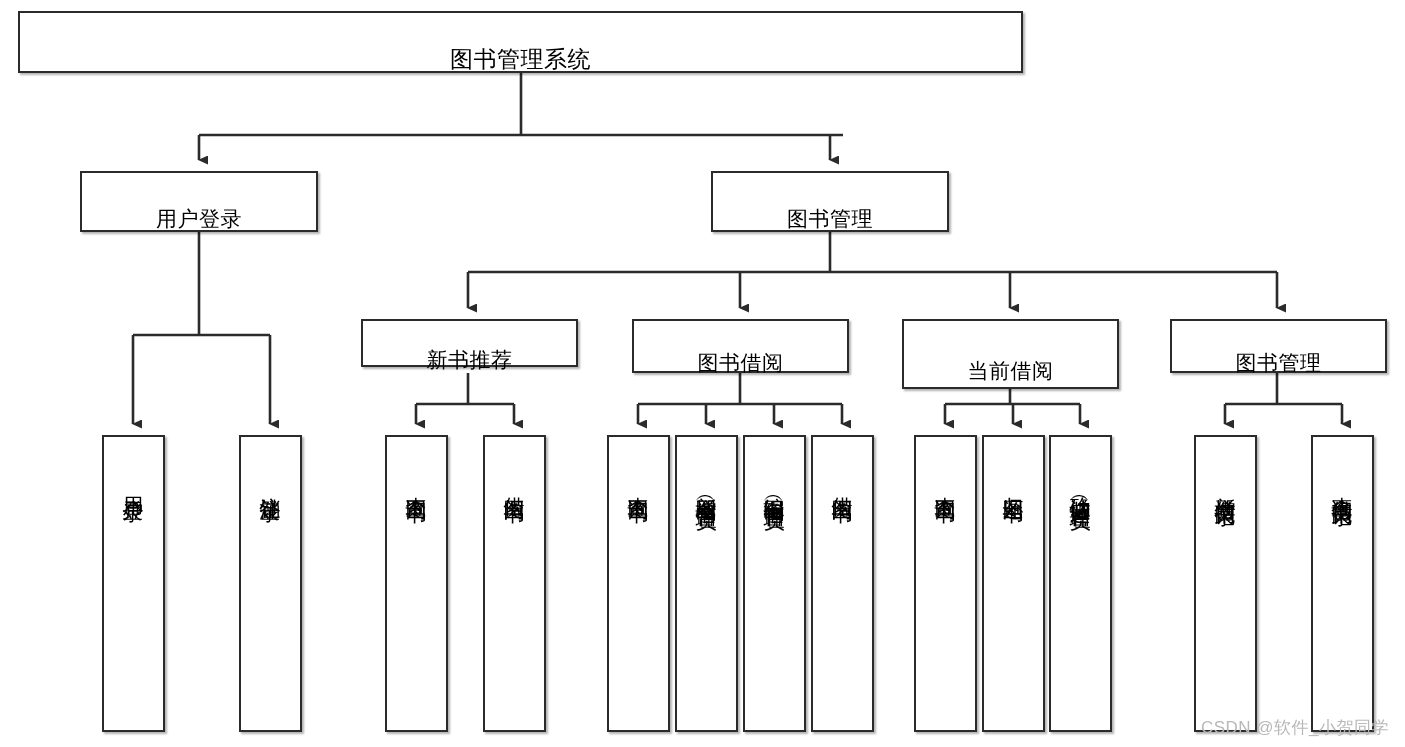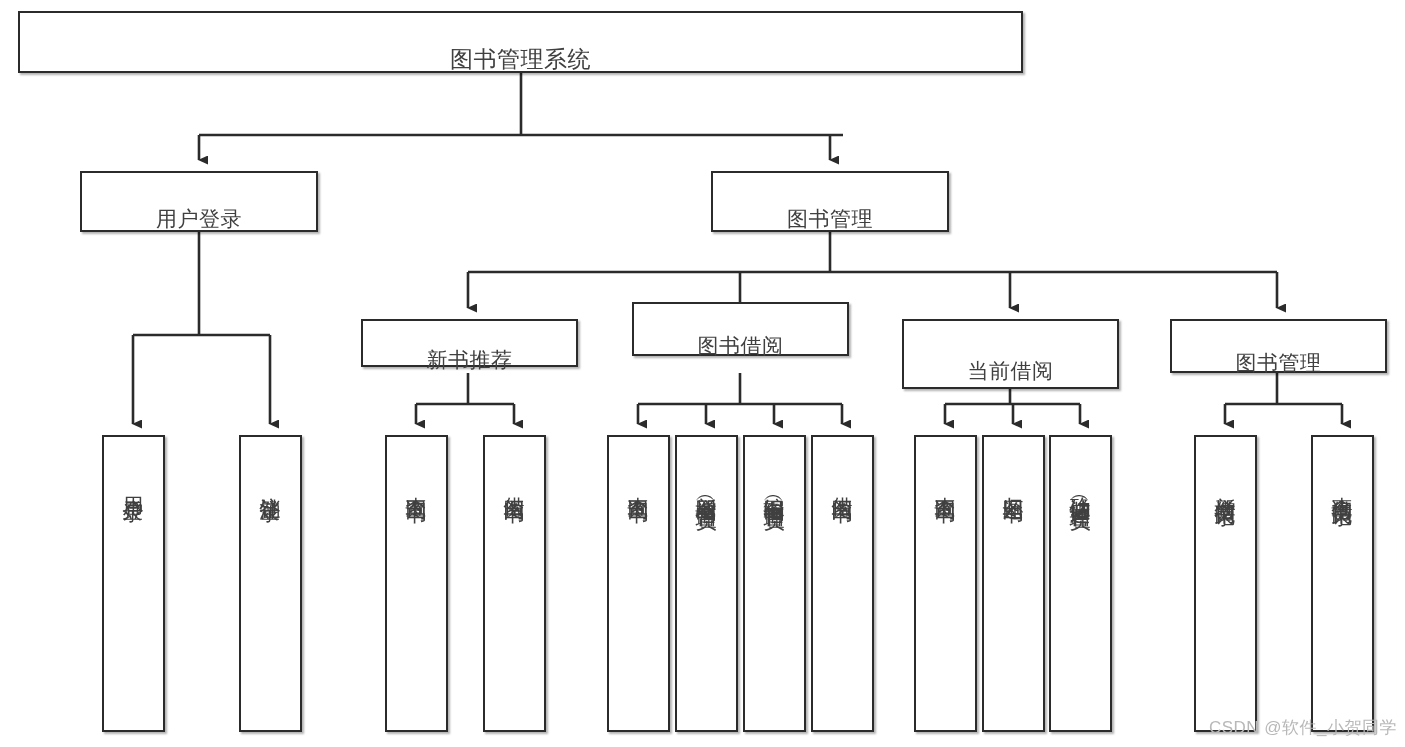--- a/index.html
+++ b/index.html
@@ -34,21 +34,21 @@
     box-shadow: 2px 2px 2px rgba(0,0,0,0.30);
     display: flex;
     align-items: center;
     justify-content: center;
     text-align: center;
   }
   .node-label {
     display: block;
     line-height: 1.18;
     letter-spacing: 0.5px;
-    color: #404040;
+    color: #000000;
     margin-top: 35px;
   }
   
   .node.h .node-label {
     font-size: 22px;
     white-space: nowrap;
   }
   .node.root .node-label {
     font-size: 23px;
   }
@@ -64,21 +64,21 @@
   .node.v .node-label {
     writing-mode: vertical-rl;
     text-orientation: upright;
     font-size: 21px;
     line-height: 1.0;
     letter-spacing: 2px;
     white-space: nowrap;
   }
   .watermark {
     position: absolute;
-    right: 8px;
+    right: 16px;
     bottom: 8px;
     font-size: 17px;
     color: #b8b8b8;
     white-space: nowrap;
     letter-spacing: 0.5px;
     text-align: right;
   }
 </style>
 </head>
 <body>
@@ -142,21 +142,21 @@
   <div class="node h lvl2" style="left:80px; top:171px; width:238px; height:61px;">
     <span class="node-label">用户登录</span>
   </div>
   <div class="node h lvl2" style="left:711px; top:171px; width:238px; height:61px;font-family:Liberation Serif, serif;">
     <span class="node-label">图书管理</span>
   </div>
 
   <div class="node h lvl2" style="left:361px; top:319px; width:217px; height:48px;">
     <span class="node-label">新书推荐</span>
   </div>
-  <div class="node h lvl2" style="left:632px; top:302px; width:217px; height:54px;">
+  <div class="node h lvl2" style="left:632px; top:319px; width:217px; height:54px;">
     <span class="node-label">图书借阅</span>
   </div>
   <div class="node h lvl2" style="left:902px; top:319px; width:217px; height:70px;">
     <span class="node-label">当前借阅</span>
   </div>
   <div class="node h lvl2" style="left:1170px; top:319px; width:217px; height:54px;">
     <span class="node-label">图书管理</span>
   </div>
 
   <div class="node v" style="left:102px; top:435px; width:63px; height:297px;">

